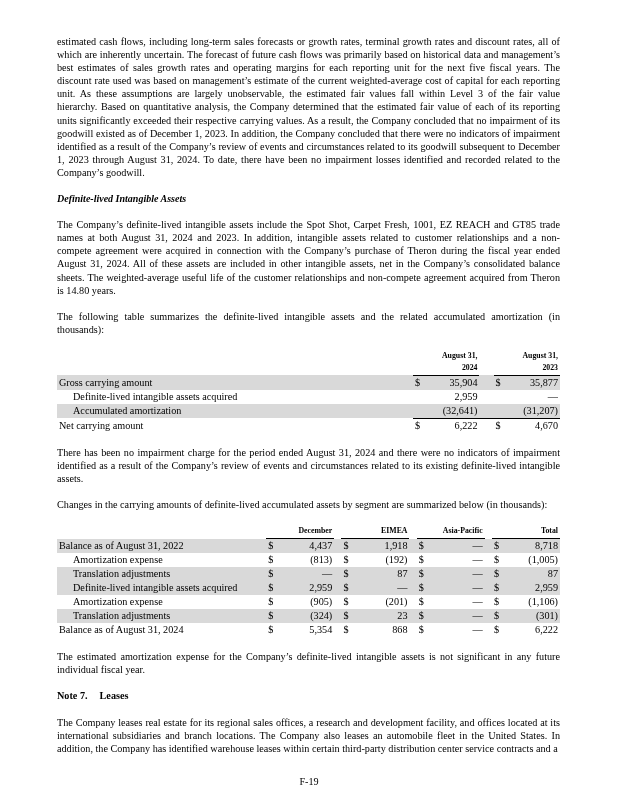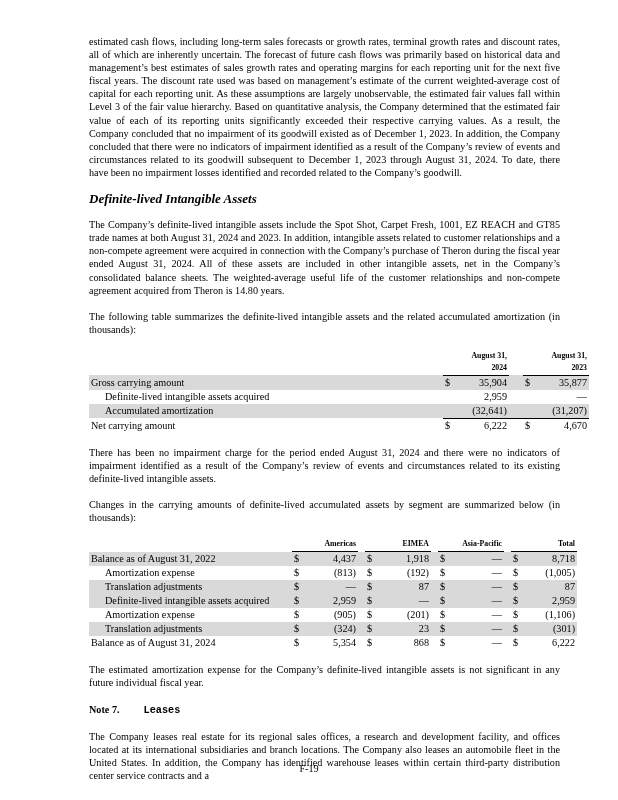--- a/index.html
+++ b/index.html
@@ -5,46 +5,45 @@
   html, body { margin: 0; padding: 0; background: #ffffff; }
   .page {
     position: relative;
     width: 618px;
     height: 800px;
     background: #ffffff;
     color: #000000;
     font-family: "Liberation Serif", "DejaVu Serif", serif;
     overflow: hidden;
     box-sizing: border-box;
-    padding-left: 32px;
   }
   .content {
     padding: 35px 58px 0 57px;
   }
   .para {
     font-size: 10.2px;
     line-height: 13.1px;
     text-align: justify;
     margin: 13px 0 0 0;
   }
   .para.first { margin-top: 0; }
   .heading-italic {
-    font-size: 13px;
+    font-size: 10px;
     line-height: 13.1px;
     font-weight: bold;
     font-style: italic;
     margin: 13px 0 4px 0;
   }
   .heading-bold {
     font-size: 10.2px;
     line-height: 13.1px;
     font-weight: bold;
     margin: 13px 0 0 0;
   }
-  .heading-bold .note-title { margin-left: 24px; font-family: Liberation Mono, monospace; }
+  .heading-bold .note-title { margin-left: 12px; }
 
   table.fin {
     border-collapse: collapse;
     width: 100%;
     margin: 13px 0 0 0;
     font-size: 10.2px;
     table-layout: fixed;
   }
   table.fin td {
     padding: 1px 2px;
@@ -64,21 +63,21 @@
     line-height: 9.5px;
     vertical-align: bottom;
     padding-bottom: 1px;
   }
   td.hu { border-bottom: 1px solid #000000; }
   tr.shaded td { background: var(--shade, #d9d9d9); }
   td.bt { border-top: 1px solid #000000; }
 
   .footer {
     position: absolute;
-    bottom: 26px;
+    bottom: 13px;
     left: 0;
     width: 100%;
     text-align: center;
     font-size: 10.2px;
   }
 </style>
 </head>
 <body>
 
 <div class="page">
@@ -164,21 +163,21 @@
           <col style="width:7px">
         <col style="width:13px">
           <col style="width:53px">
           <col style="width:7px">
         <col style="width:13px">
           <col style="width:53px">
       </colgroup>
       <tbody>
           <tr>
         <td></td>
-        <td colspan="2" class="hdr hu">Americas</td>
+        <td colspan="2" class="hdr hu">December</td>
             <td></td>
         <td colspan="2" class="hdr hu">EIMEA</td>
             <td></td>
         <td colspan="2" class="hdr hu">Asia-Pacific</td>
             <td></td>
         <td colspan="2" class="hdr hu">Total</td>
       </tr>
       <tr class="shaded">
         <td class="lbl">Balance as of August 31, 2022</td>
         <td class="dol">$</td>

